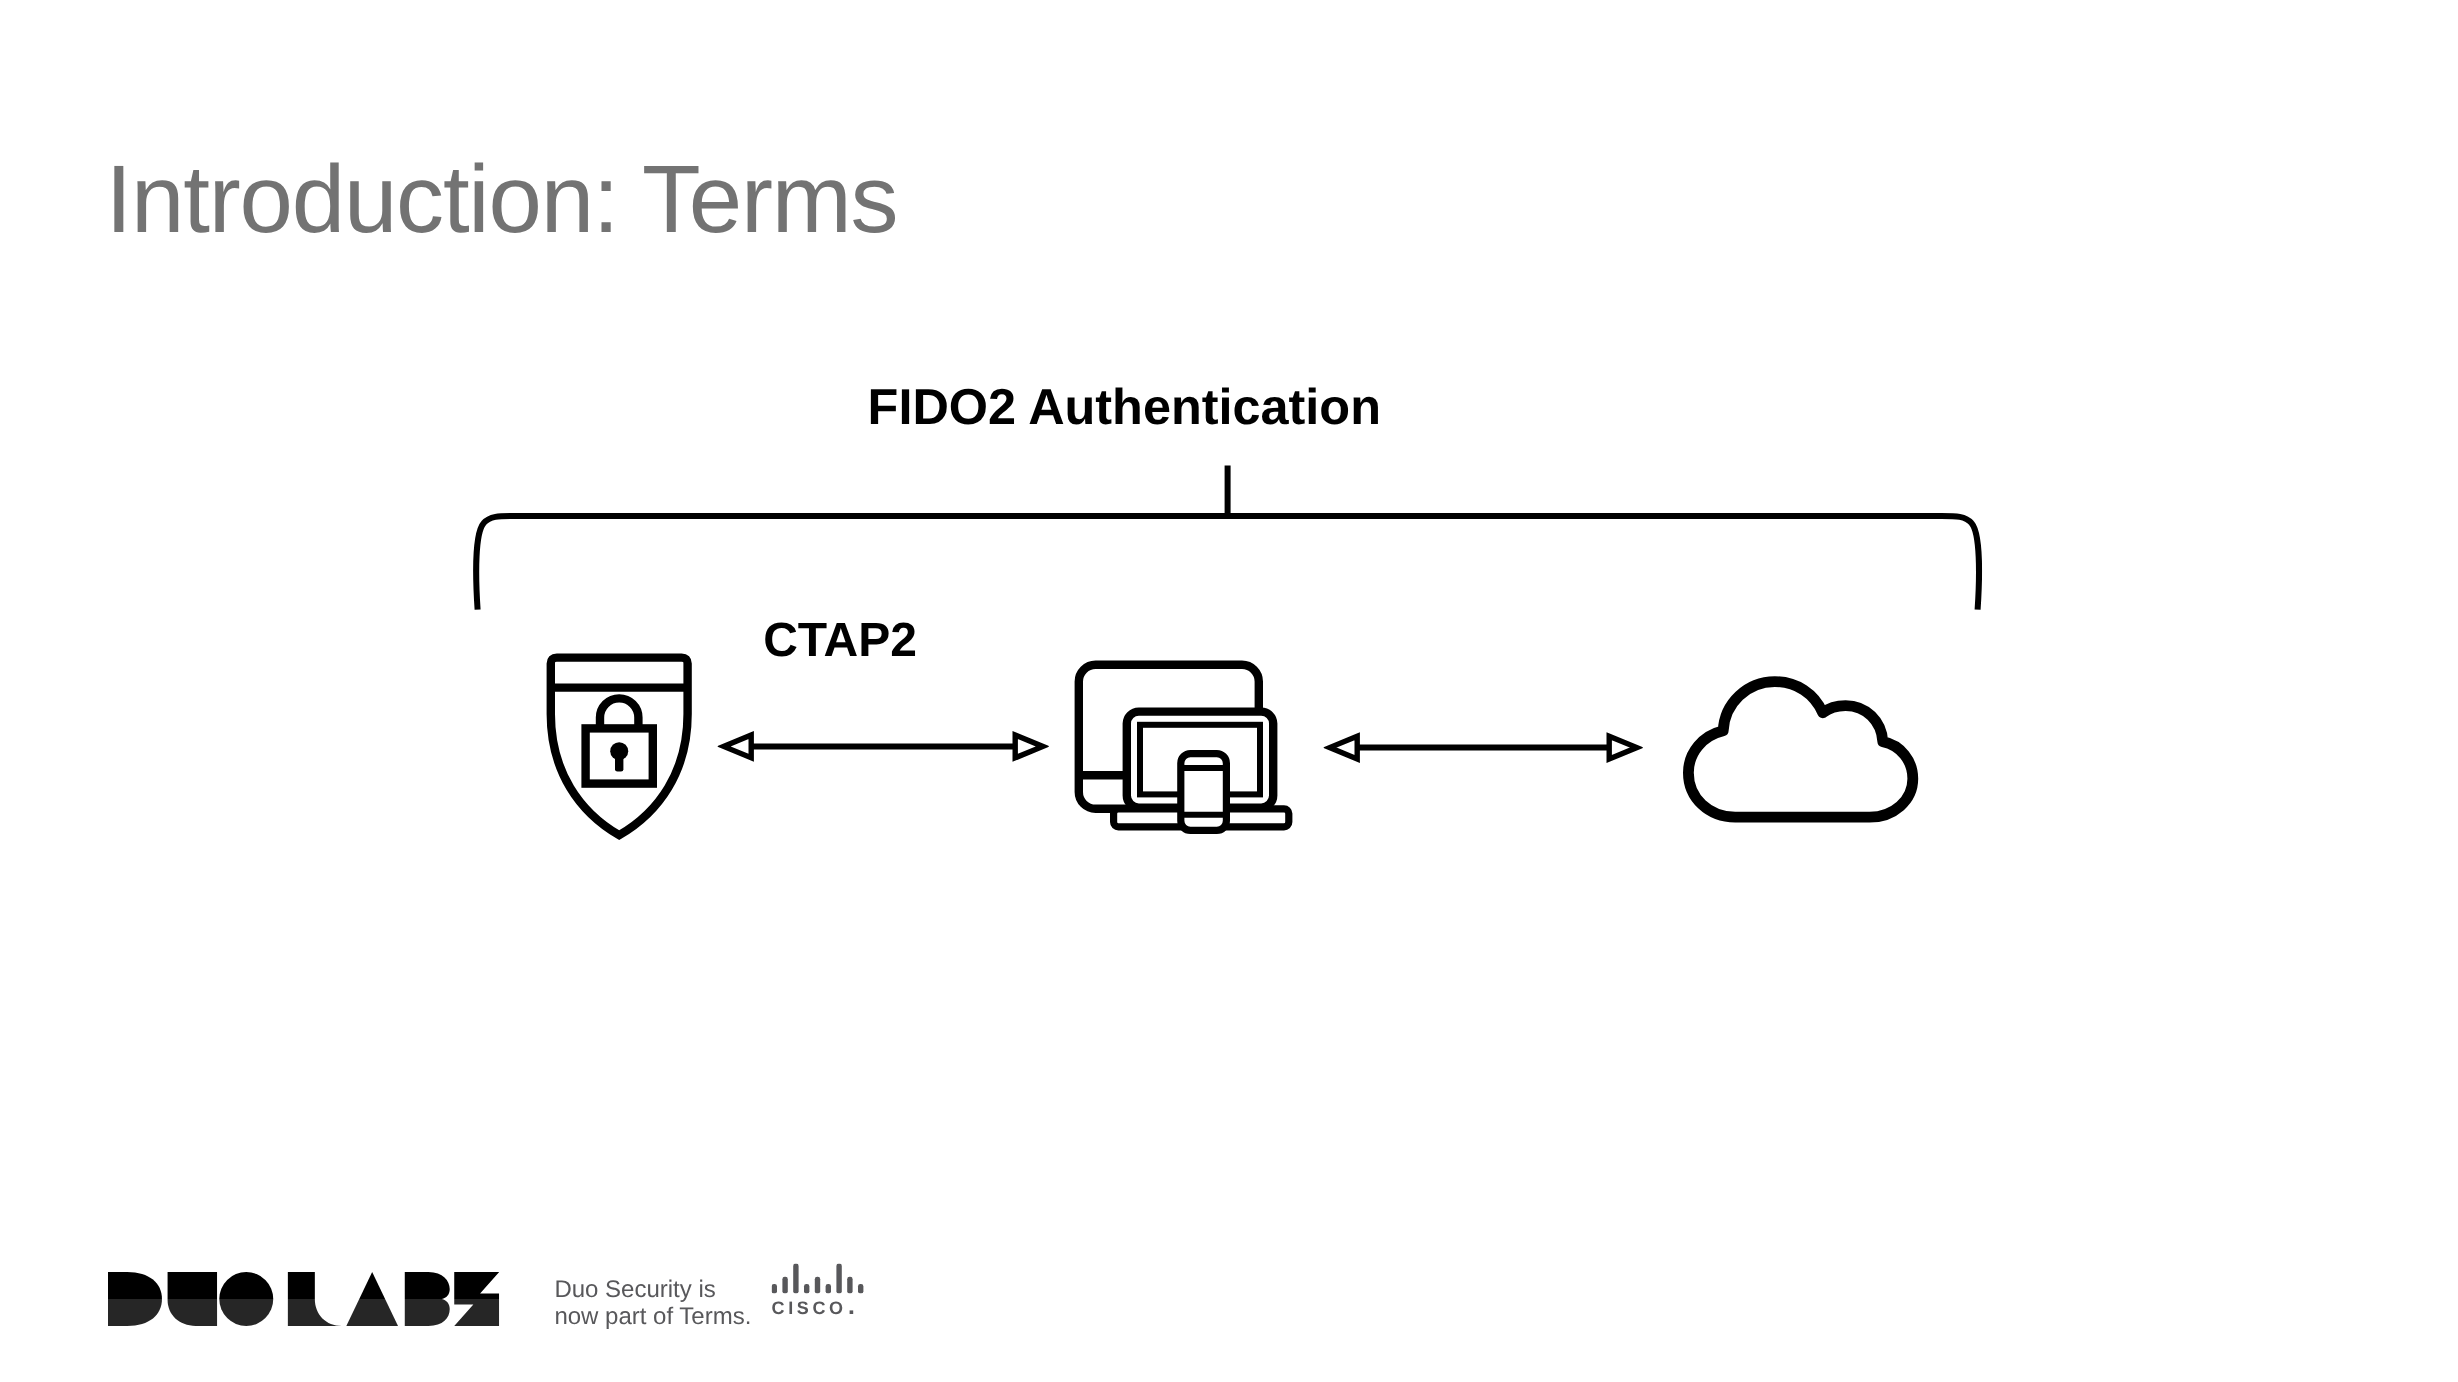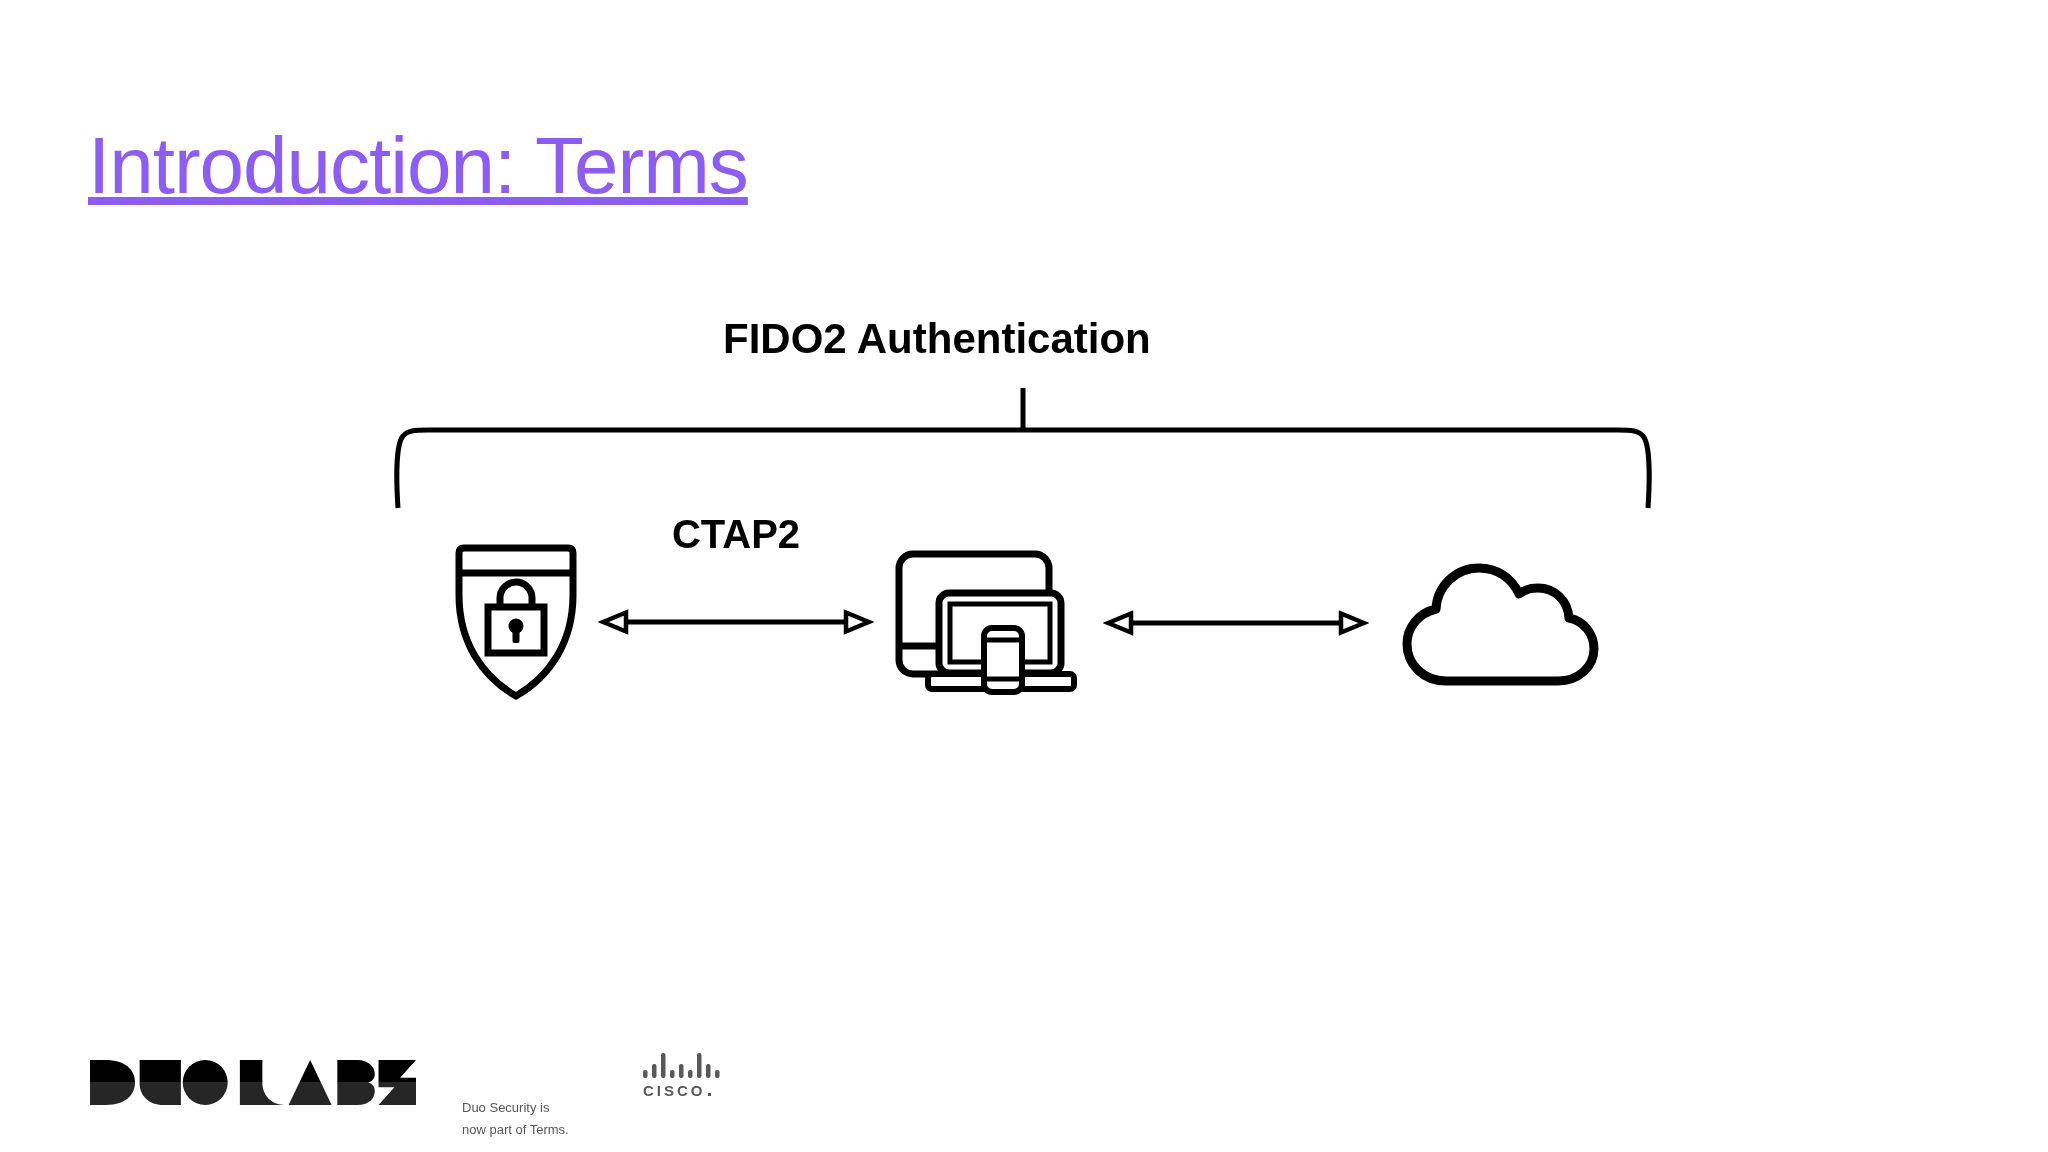--- a/index.html
+++ b/index.html
@@ -11,49 +11,46 @@
     font-family:"Liberation Sans","DejaVu Sans",sans-serif;
   }
   .abs{position:absolute;}
 
   
   #title{
     left:88px;top:120px;
     font-size:80px;
     font-weight:300;
     letter-spacing:-1px;
-    color:#8b5cf6;
+    color:#737373;
     white-space:nowrap;
-    text-decoration:underline;
   }
 
   
   #fido2-heading{
     left:723px;top:315px;width:600px;
     text-align:left;
     font-size:42px;font-weight:bold;color:#000;
     white-space:nowrap;
   }
   .link-label{
     top:512px;
-    text-align:center;
     font-size:40px;font-weight:bold;color:#000;
     white-space:nowrap;
   }
   #label-ctap2{left:636px;width:200px;}
   #label-webauthn{left:1085px;width:300px;}
 
   svg{display:block;}
 
   
   #footer-tagline{
     left:462px;top:1064px;
-    font-size:13px;line-height:22px;
+    font-size:20px;line-height:22px;
     color:#58585b;
-    margin-top:33px;
   }
   #cisco-logo{left:643px;top:1053px;width:110px;}
   #cisco-wordmark{
     margin-top:4px;
     font-size:15px;font-weight:bold;
     letter-spacing:3px;color:#58585b;
     white-space:nowrap;
   }
   #cisco-tm-dot{
     display:inline-block;width:3px;height:3px;

